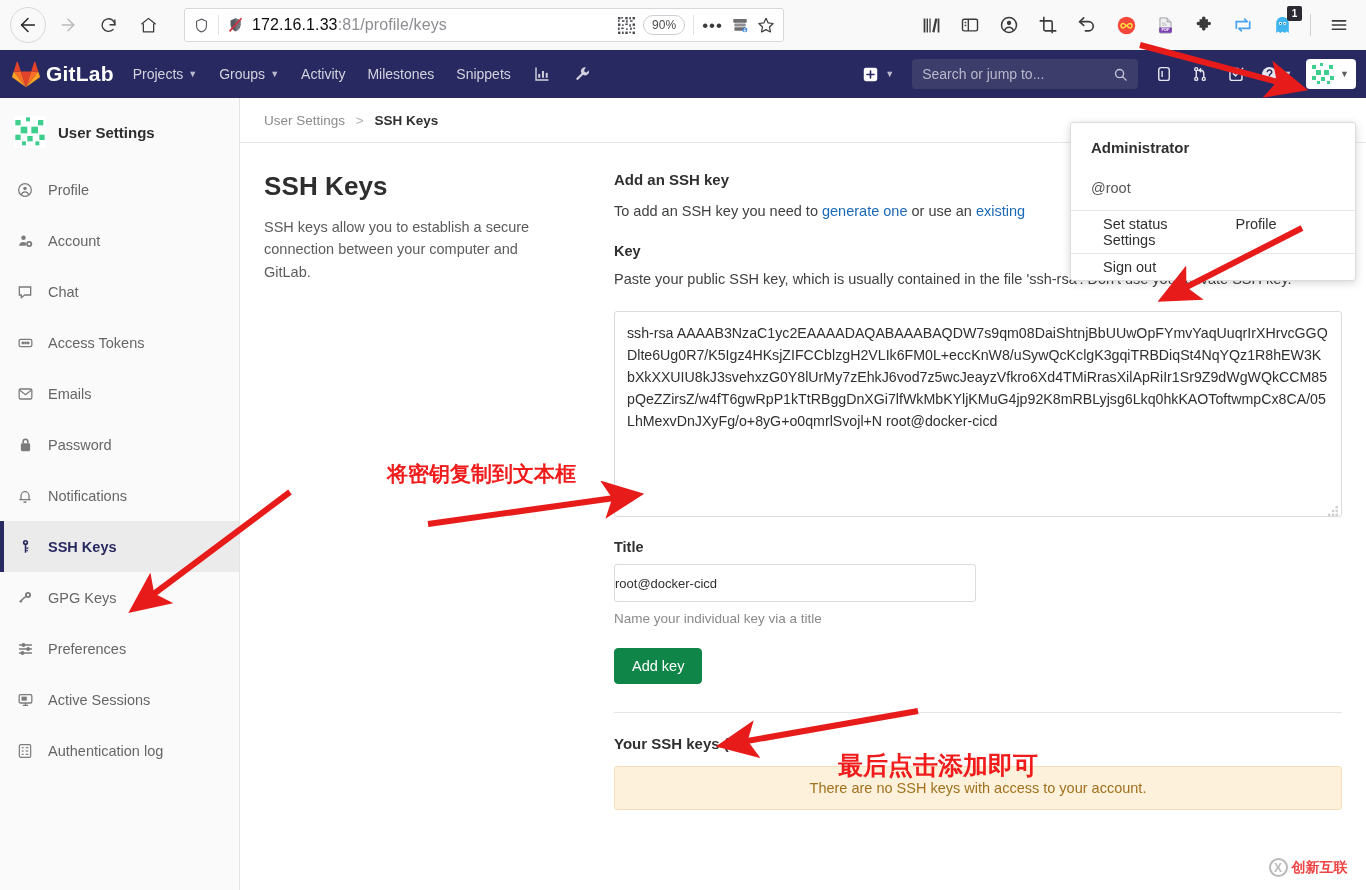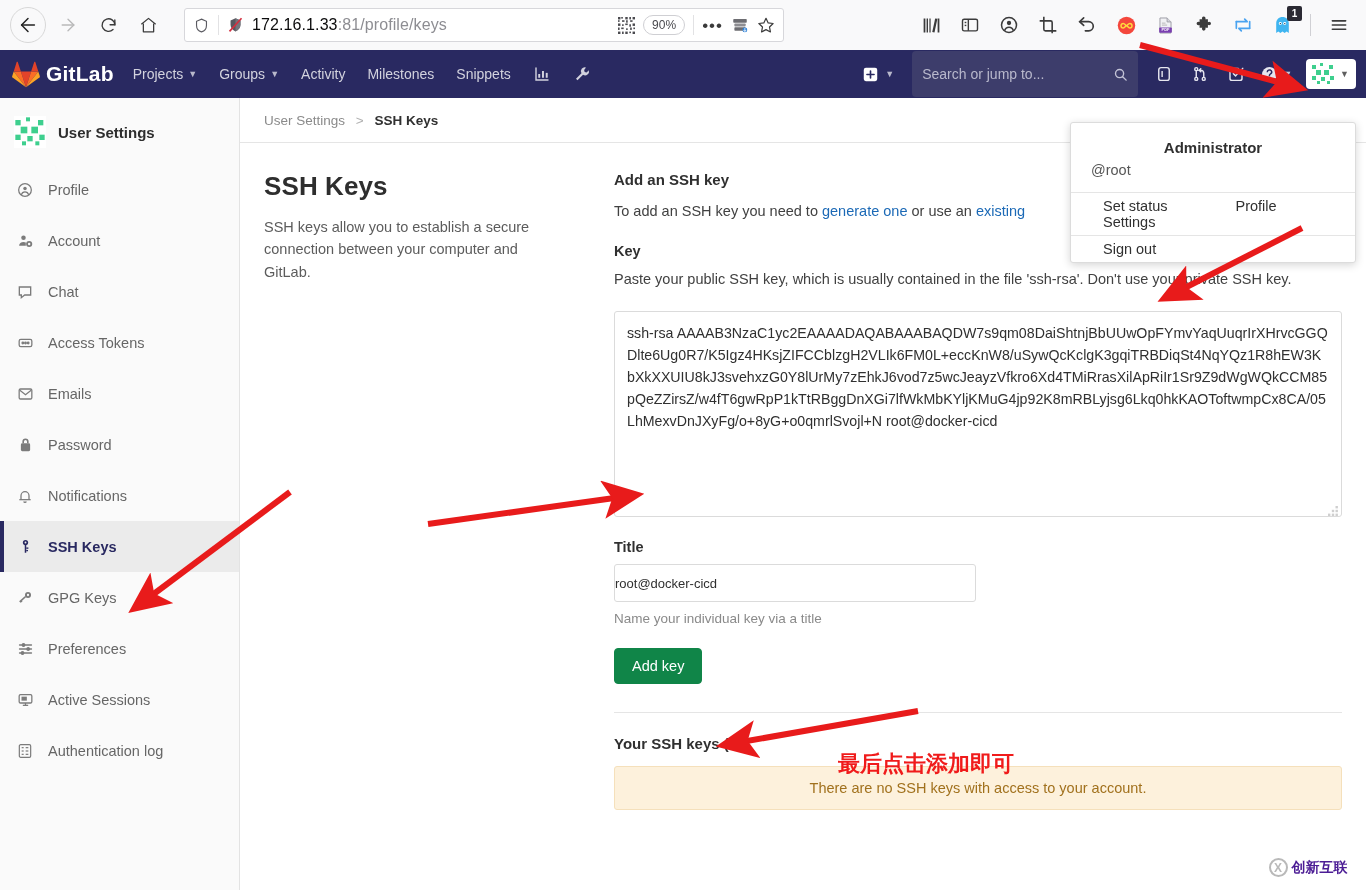--- a/index.html
+++ b/index.html
@@ -105,21 +105,21 @@
   .gl-link {
     color: #d2d2de;
     font-size: 14px;
     padding: 6px 11px;
     display: flex; align-items: center; gap: 5px;
     white-space: nowrap;
   }
   .caret { font-size: 9px; opacity: .85; }
   .gl-right { margin-left: auto; display: flex; align-items: center; gap: 4px; padding-right: 10px; }
   #gl-search {
-    width: 226px; height: 46px;
+    width: 226px; height: 30px;
     background: #3d3d6b;
     border-radius: 4px;
     display: flex; align-items: center;
     padding: 0 10px;
     gap: 8px;
     margin: 0 6px;
   }
   #gl-search .ph { flex: 1; color: #b8b8cc; font-size: 14px; }
   .gl-icon-btn {
     width: 32px; height: 32px;
@@ -314,21 +314,21 @@
     left: 1070px;
     width: 286px;
     background: #fff;
     border: 1px solid #dcdcdc;
     box-shadow: 0 2px 8px rgba(0,0,0,.17);
     border-radius: 3px;
     z-index: 40;
     font-size: 14.5px;
   }
   #user-dropdown .dd-head { padding: 16px 20px 14px 20px; }
-  #user-dropdown .dd-name { font-weight: bold; color: #303030; font-size: 15px; margin-bottom: 6px; text-align: center; }
+  #user-dropdown .dd-name { font-weight: bold; color: #303030; font-size: 15px; margin-bottom: 24px; }
   #user-dropdown .dd-handle { color: #555; font-size: 14.5px; }
   #user-dropdown .dd-sep { border-top: 1px solid #e5e5e5; }
   #user-dropdown .dd-item {
     padding: 11px 32px;
     color: #303030;
   }
   #user-dropdown .dd-group { padding: 5px 0; }
 
   
   #annotations {
@@ -337,41 +337,41 @@
     pointer-events: none;
     z-index: 60;
   }
   .anno-text {
     position: absolute;
     color: #f01b1b;
     font-weight: bold;
     white-space: nowrap;
   }
   #anno-copy-key { left: 387px; top: 460px; font-size: 21px; }
-  #anno-click-add { left: 838px; top: 749px; font-size: 22px; }
+  #anno-click-add { left: 838px; top: 749px; font-size: 25px; }
 
   
   #watermark {
     position: absolute;
     right: 0; bottom: 0;
     width: 116px; height: 45px;
     background: rgba(255,255,255,.72);
     display: flex; align-items: center; justify-content: center;
     gap: 4px;
     z-index: 70;
   }
   #watermark .wm-circle {
     width: 19px; height: 19px;
     border-radius: 50%;
     border: 2px solid #b9b9b9;
     color: #b9b9b9;
     font-size: 12px; font-weight: bold;
     display: flex; align-items: center; justify-content: center;
   }
-  #watermark .wm-text { color: #4c1d95; font-size: 14px; font-weight: bold; }
+  #watermark .wm-text { color: #ef4444; font-size: 14px; font-weight: bold; }
 </style>
 </head>
 <body>
 
 <div id="browser-chrome">
   <div class="nav-btns">
     <div class="nav-btn back">
       <svg width="22" height="22" viewBox="0 0 24 24" fill="none" stroke="currentColor" stroke-width="1.6" stroke-linecap="round" stroke-linejoin="round">
           <line x1="19" y1="12" x2="5" y2="12"></line>
           <polyline points="12 19 5 12 12 5"></polyline>
@@ -900,19 +900,20 @@
     <line x1="1140" y1="45" x2="1300" y2="88" stroke="#e81b1b" stroke-width="6" marker-end="url(#ah)"></line>
 
     <line x1="1302" y1="228" x2="1165" y2="298" stroke="#e81b1b" stroke-width="6" marker-end="url(#ah)"></line>
 
     <line x1="290" y1="492" x2="135" y2="608" stroke="#e81b1b" stroke-width="6" marker-end="url(#ah)"></line>
 
     <line x1="428" y1="524" x2="636" y2="495" stroke="#e81b1b" stroke-width="6" marker-end="url(#ah)"></line>
 
     <line x1="918" y1="711" x2="724" y2="745" stroke="#e81b1b" stroke-width="6" marker-end="url(#ah)"></line>
   </svg>
+  <div class="anno-text" id="anno-copy-key">将密钥复制到文本框</div>
   <div class="anno-text" id="anno-click-add">最后点击添加即可</div>
 </div>
 
 <div id="watermark">
   <span class="wm-circle">X</span>
   <span class="wm-text">创新互联</span>
 </div>
 
 </body></html>

